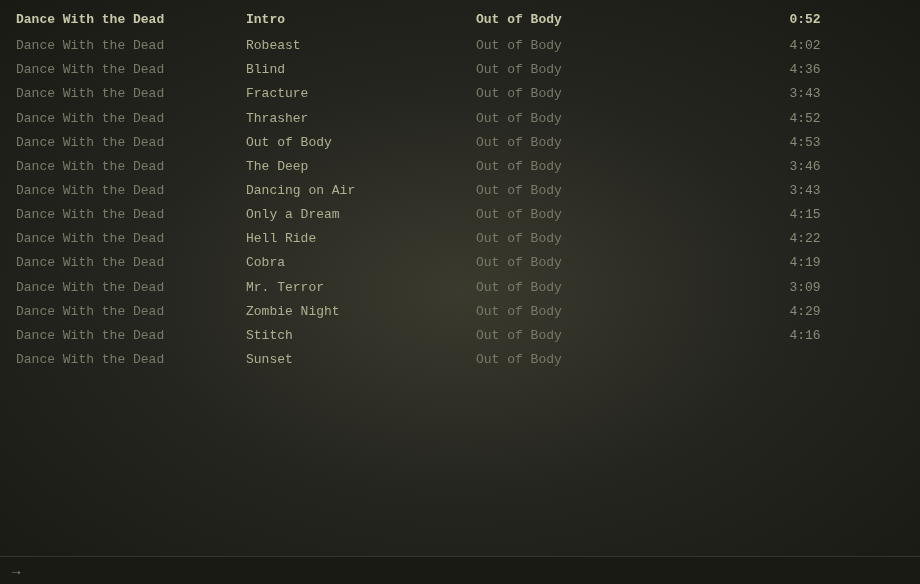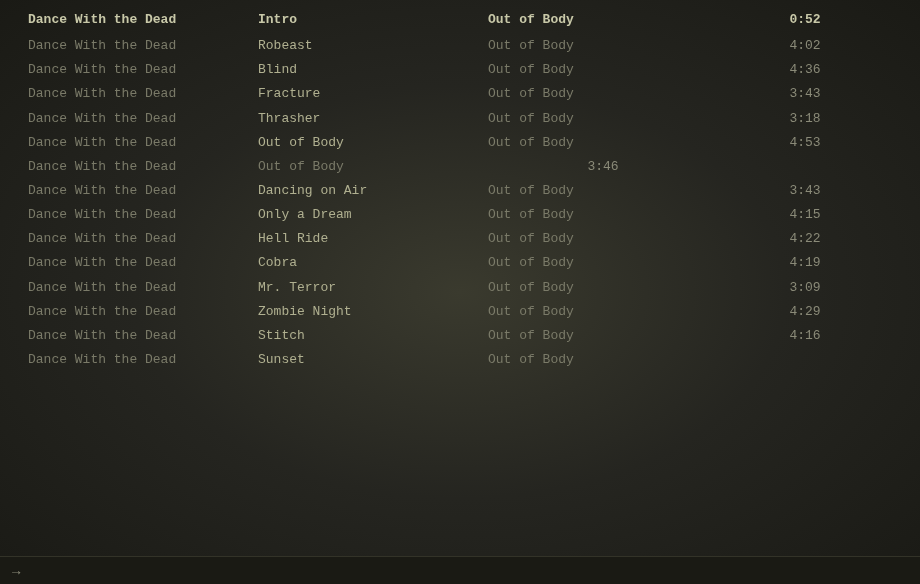--- a/index.html
+++ b/index.html
@@ -14,21 +14,21 @@
       background: #2a2a22;
       background: radial-gradient(ellipse at center, #3a3a2e 0%, #252520 50%, #1a1a15 100%);
       font-family: 'Lucida Console', 'Courier New', monospace;
       font-size: 13px;
       color: #8a8a78;
       overflow: hidden;
       position: relative;
     }
 
     .track-list {
-      padding: 8px 12px;
+      padding: 8px 0;
       width: 100%;
     }
 
     .track-row {
       display: grid;
       grid-template-columns: 230px 230px 230px 1fr;
       padding: 2px 16px;
       line-height: 1.55;
     }
 
@@ -105,30 +105,31 @@
       <div class="track-row">
         <span class="artist">Dance With the Dead</span>
         <span class="title">Fracture</span>
         <span class="album">Out of Body</span>
         <span class="duration">3:43</span>
       </div>
       <div class="track-row">
         <span class="artist">Dance With the Dead</span>
         <span class="title">Thrasher</span>
         <span class="album">Out of Body</span>
-        <span class="duration">3:18</span>
+        <span class="duration">4:52</span>
       </div>
       <div class="track-row">
         <span class="artist">Dance With the Dead</span>
         <span class="title">Out of Body</span>
         <span class="album">Out of Body</span>
         <span class="duration">4:53</span>
       </div>
       <div class="track-row">
         <span class="artist">Dance With the Dead</span>
+        <span class="title">The Deep</span>
         <span class="album">Out of Body</span>
         <span class="duration">3:46</span>
       </div>
       <div class="track-row">
         <span class="artist">Dance With the Dead</span>
         <span class="title">Dancing on Air</span>
         <span class="album">Out of Body</span>
         <span class="duration">3:43</span>
       </div>
       <div class="track-row">

